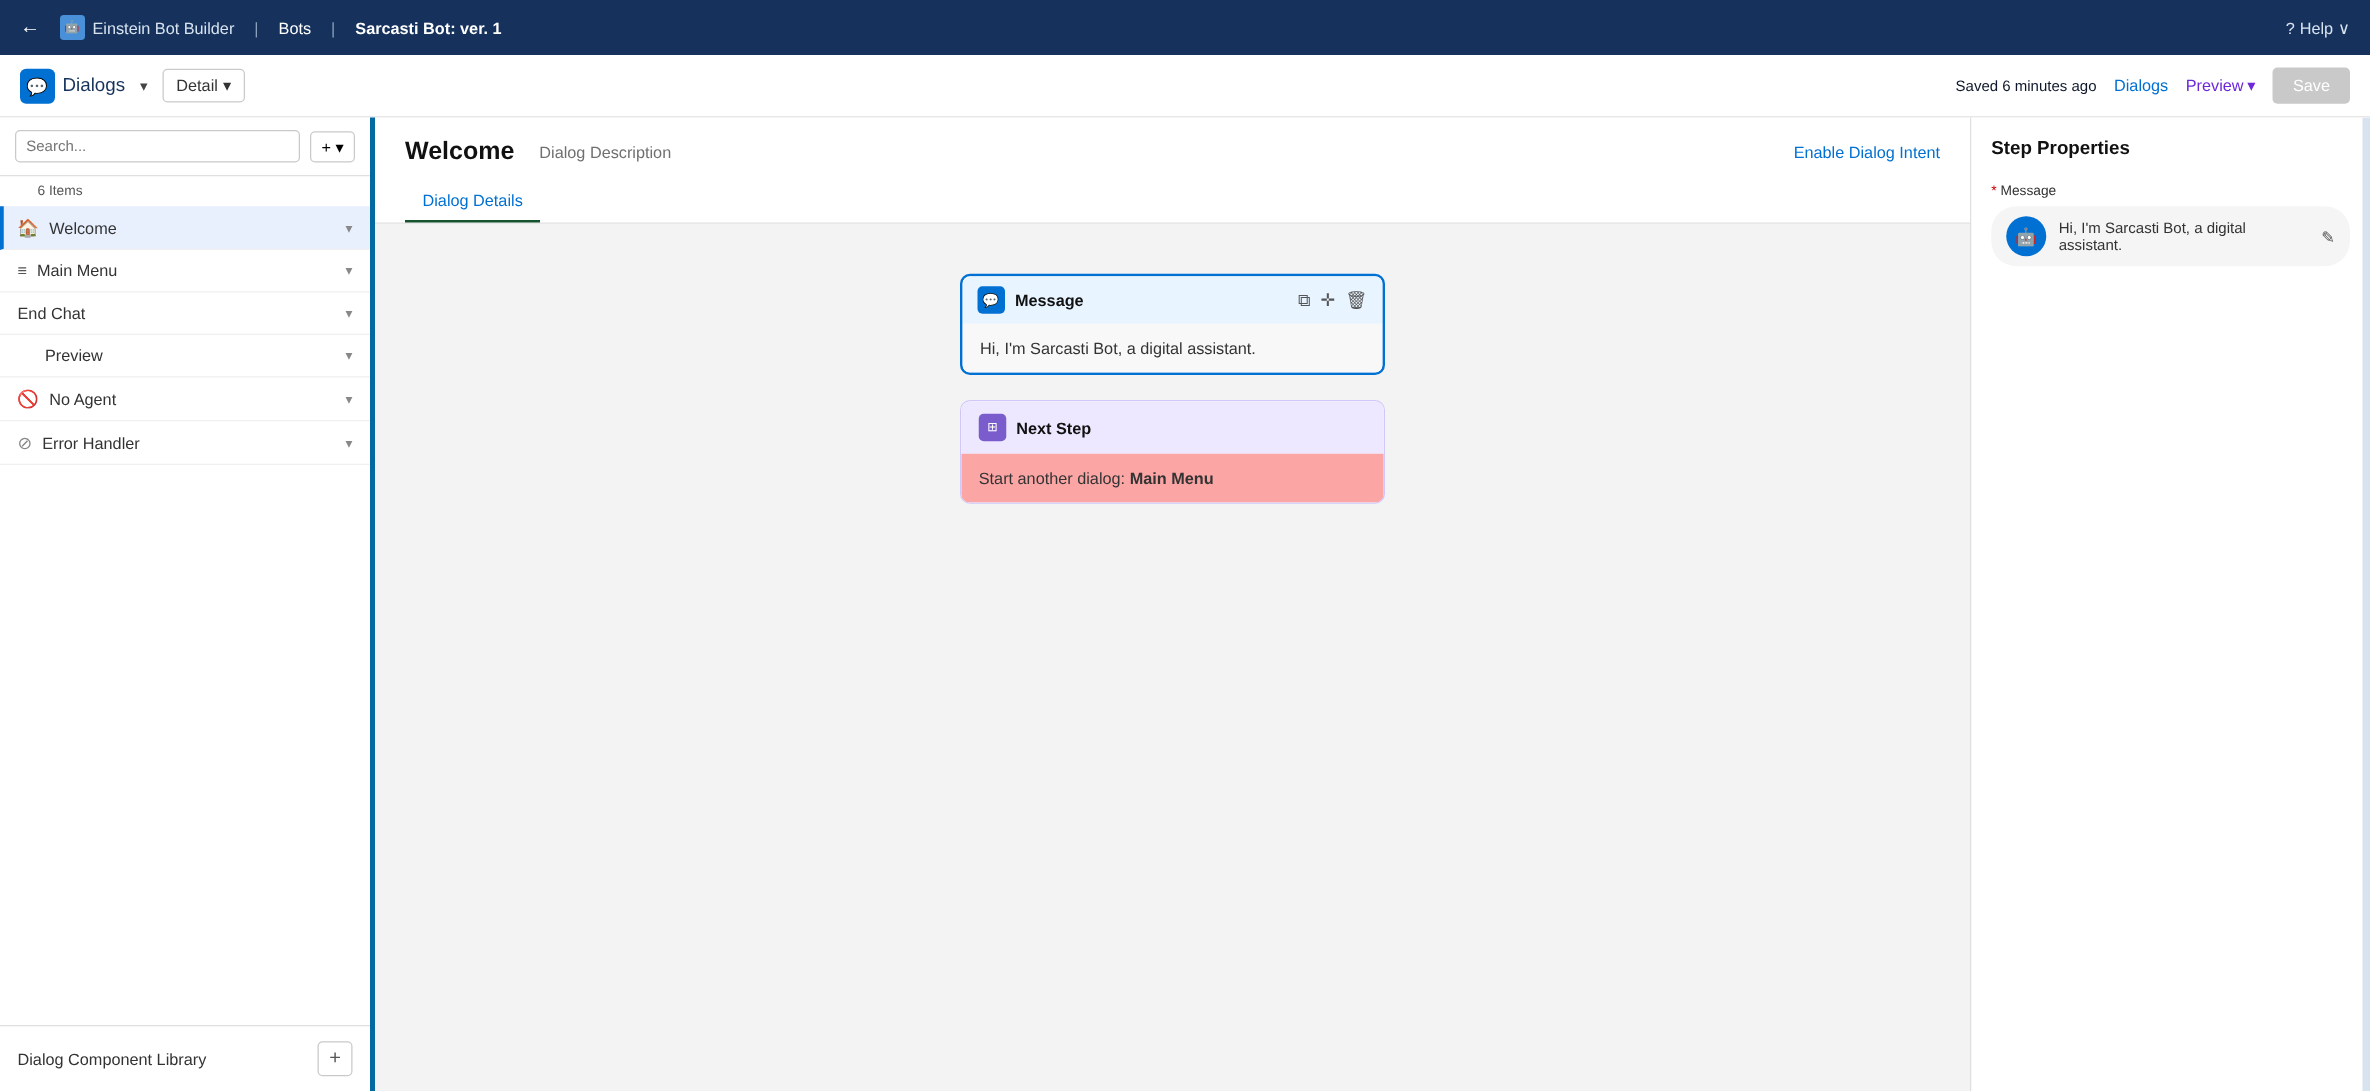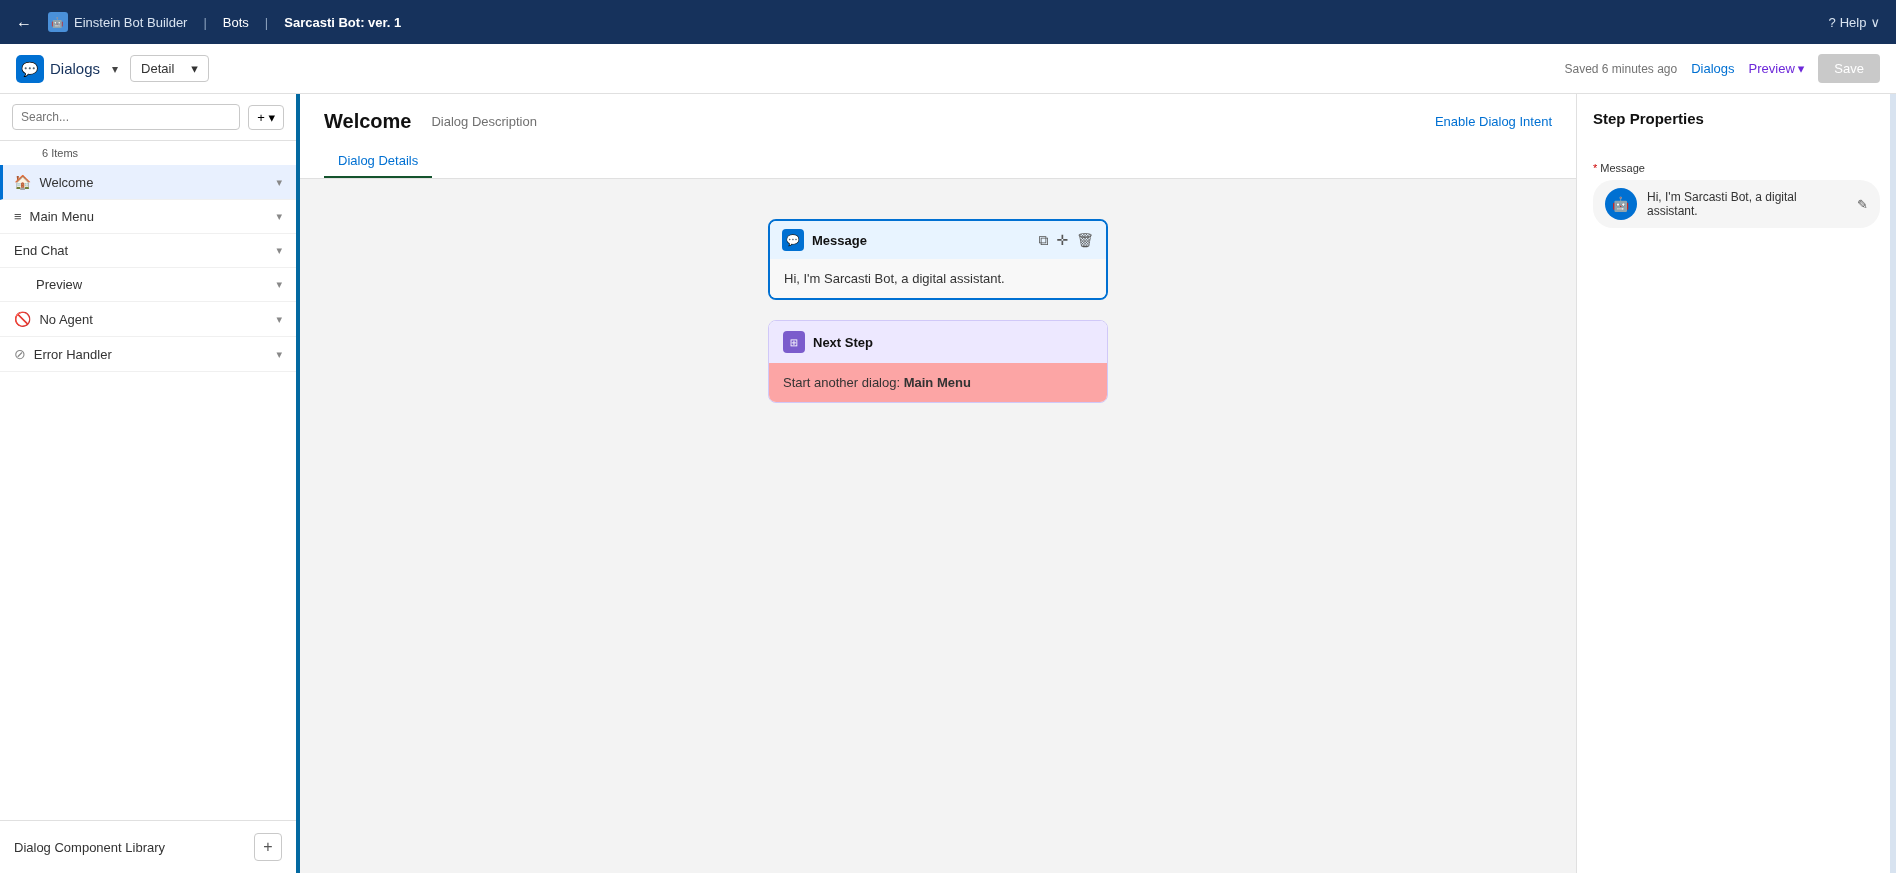--- a/index.html
+++ b/index.html
@@ -76,37 +76,37 @@
       border-radius: 5px;
       display: flex; align-items: center; justify-content: center;
       color: white; font-size: 14px;
     }
     .sub-nav .chevron-btn {
       background: none; border: none; cursor: pointer; color: #444; font-size: 12px;
     }
     .sub-nav .detail-btn {
       display: flex;
       align-items: center;
-      gap: 17px;
+      gap: 4px;
       border: 1px solid #c9c9c9;
       border-radius: 4px;
       padding: 5px 10px;
       background: white;
       cursor: pointer;
       font-size: 13px;
       color: #333;
       justify-content: center;
     }
     .sub-nav .right-actions {
       margin-left: auto;
       display: flex;
       align-items: center;
       gap: 14px;
     }
-    .sub-nav .saved-text { color: #737373; font-size: 12px; }
+    .sub-nav .saved-text { color: #0f172a; font-size: 12px; }
     .sub-nav .activate-btn {
       background: none; border: none; cursor: pointer; color: #0070d2; font-size: 13px; font-weight: 500;
     }
     .sub-nav .preview-btn {
       display: flex; align-items: center; gap: 3px;
       background: none; border: none; cursor: pointer; color: #6d28d9; font-size: 13px; font-weight: 500;
     }
     .sub-nav .save-btn {
       background: #c9c9c9;
       border: none;
@@ -150,21 +150,20 @@
     }
     .sidebar-search .add-btn {
       display: flex; align-items: center; gap: 2px;
       border: 1px solid #c9c9c9; border-radius: 4px;
       padding: 4px 8px; background: white; cursor: pointer; font-size: 13px;
     }
     .sidebar-count {
       padding: 6px 30px;
       font-size: 11px;
       color: #555;
-      margin-left: 12px;
     }
     .sidebar-item {
       display: flex;
       align-items: center;
       padding: 9px 14px;
       cursor: pointer;
       color: #333;
       font-size: 13px;
       border-bottom: 1px solid #f0f0f0;
       gap: 8px;
@@ -342,21 +341,21 @@
       background: white;
       border-left: 1px solid #e0e0e0;
       padding: 16px;
       flex-shrink: 0;
       overflow-y: auto;
     }
     .step-properties-title {
       font-size: 15px;
       font-weight: 600;
       color: #111;
-      margin-bottom: 35px;
+      margin-bottom: 20px;
     }
     .step-properties .field-label {
       font-size: 11px;
       color: #c00;
       margin-bottom: 6px;
       font-weight: 500;
     }
     .step-properties .field-label span {
       color: #333;
     }

